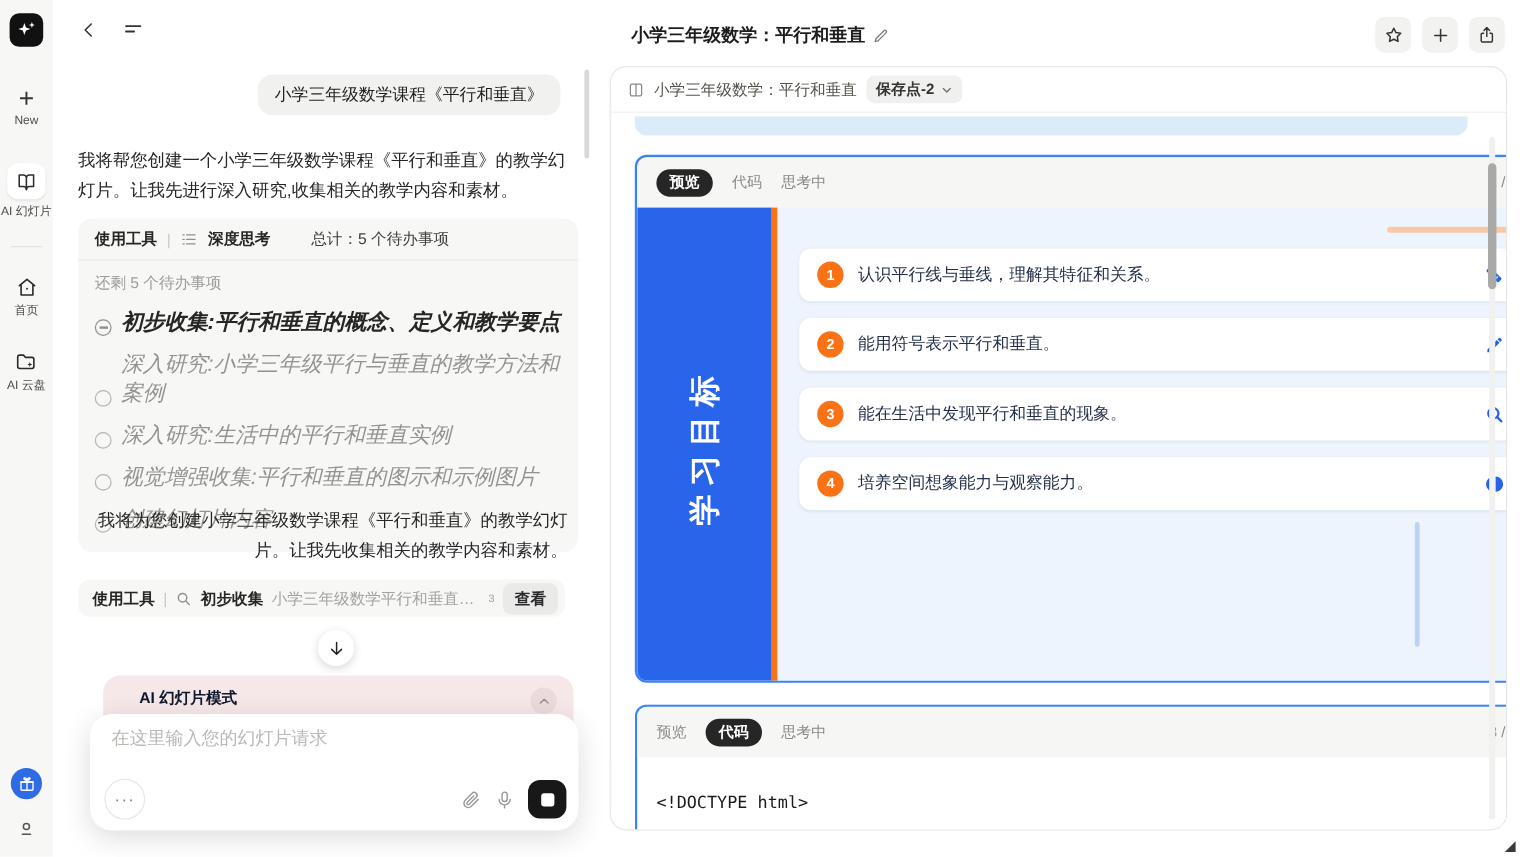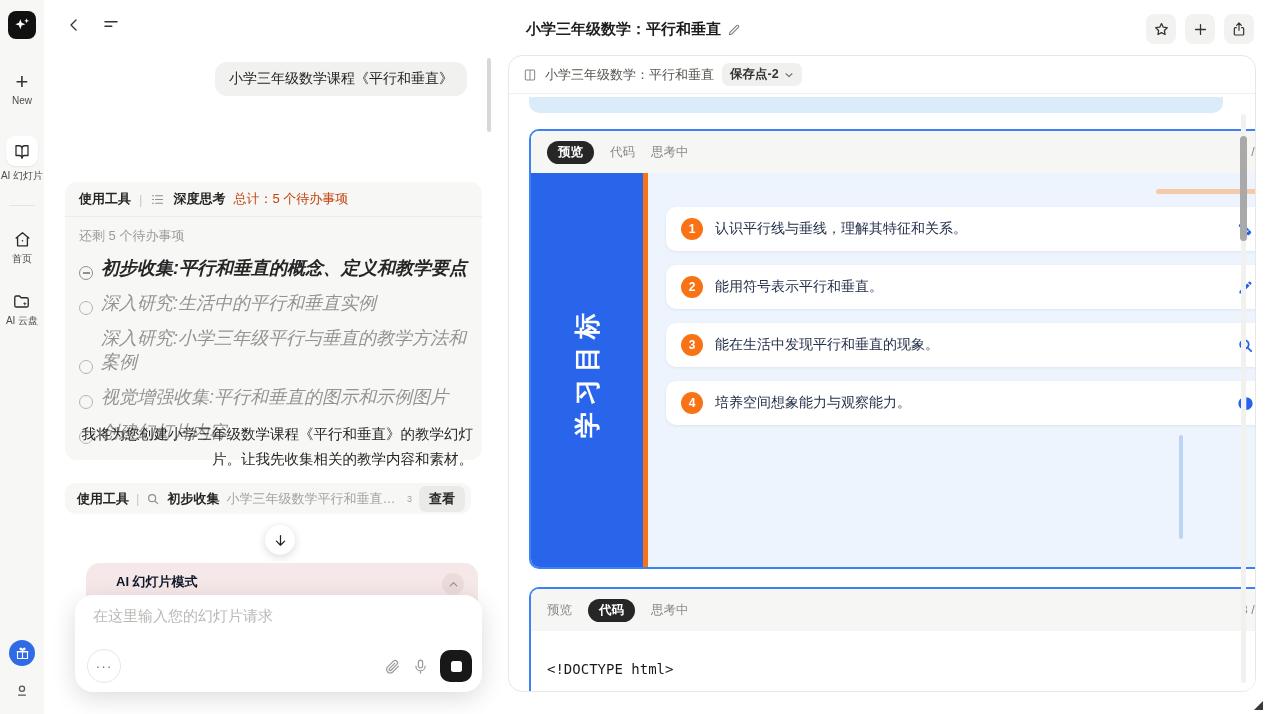--- a/index.html
+++ b/index.html
@@ -34,21 +34,21 @@
   .chat-back { position:absolute; left:22px; top:17px; cursor:pointer; }
   .chat-lines { position:absolute; left:58px; top:17px; cursor:pointer; }
   .bubble { position:absolute; right:33px; top:62px; background:#f1f1ef; border-radius:12px; padding:8px 14px; font-size:14px; color:#1f1f1f; white-space:nowrap; }
   .p1 { position:absolute; left:21px; top:122px; width:408px; font-size:14.5px; line-height:25px; color:#262626; }
   .p2 { position:absolute; left:21px; top:422px; width:408px; font-size:14.5px; line-height:25px; color:#262626;text-align:right; }
 
   .tool-card { position:absolute; left:21px; top:182px; width:417px; background:#f7f7f5; border-radius:12px; overflow:hidden; }
   .tool-head { display:flex; align-items:center; gap:8px; padding:8px 14px; border-bottom:1px solid #ececea; font-size:13px; }
   .tool-head .b { font-weight:700; color:#262626; }
   .tool-head .sep { color:#c9c9c7; }
-  .tool-head .sum { color:#c2410c; }
+  .tool-head .sum { color:#404040;margin-left:26px; }
   .tool-body { padding:10px 14px 16px; }
   .remaining { font-size:13px; color:#9b9b99; margin-bottom:9px; }
   .todo { display:flex; align-items:flex-end; gap:8px; font-size:18px; color:#93938f; margin-top:11px;font-style:italic; }
   .todo.active { color:#262626; font-weight:700; }
   .todo .ring { width:14px; height:14px; border:1.5px solid #b5b5b2; border-radius:50%; flex:0 0 auto; position:relative; }
   .todo.active .ring { border-color:#8f8f8c; }
   .todo.active .ring::after { content:""; position:absolute; left:2.5px; right:2.5px; top:5px; height:1.6px; background:#8f8f8c; }
 
   .search-row { position:absolute; left:21px; top:483px; width:406px; height:31px; background:#f7f7f5; border-radius:10px; display:flex; align-items:center; gap:7px; padding:0 6px 0 12px; font-size:13px; }
   .search-row .b { font-weight:700; color:#262626; white-space:nowrap; }
@@ -223,20 +223,21 @@
       </svg>
   </span>
   <span class="chat-lines">
     <svg width="18" height="14" viewBox="0 0 24 18" fill="none" stroke="#333" stroke-width="2" stroke-linecap="round">
         <path d="M4 6h16M4 12h9"></path>
       </svg>
   </span>
 
   <div class="bubble">小学三年级数学课程《平行和垂直》</div>
 
+  <p class="p1">我将帮您创建一个小学三年级数学课程《平行和垂直》的教学幻灯片。让我先进行深入研究,收集相关的教学内容和素材。</p>
 
   <div class="tool-card">
     <div class="tool-head">
       <span class="b">使用工具</span>
       <span class="sep">|</span>
       <span>
         <svg width="15" height="15" viewBox="0 0 24 24" fill="none" stroke="#8f8f8c" stroke-width="1.9" stroke-linecap="round">
             <path d="M4 6h1.5M9 6h11M4 12h1.5M9 12h11M4 18h1.5M9 18h11"></path>
           </svg>
       </span>
@@ -244,25 +245,25 @@
       <span class="sum">总计：5 个待办事项</span>
     </div>
     <div class="tool-body">
       <div class="remaining">还剩 5 个待办事项</div>
       <div class="todo active">
         <span class="ring"></span>
         <span>初步收集:平行和垂直的概念、定义和教学要点</span>
       </div>
       <div class="todo">
         <span class="ring"></span>
-        <span>深入研究:生活中的平行和垂直实例</span>
+        <span>深入研究:小学三年级平行与垂直的教学方法和案例</span>
       </div>
       <div class="todo">
         <span class="ring"></span>
-        <span>深入研究:小学三年级平行与垂直的教学方法和案例</span>
+        <span>深入研究:生活中的平行和垂直实例</span>
       </div>
       <div class="todo">
         <span class="ring"></span>
         <span>视觉增强收集:平行和垂直的图示和示例图片</span>
       </div>
       <div class="todo">
         <span class="ring"></span>
         <span>创建幻灯片内容</span>
       </div>
     </div>

